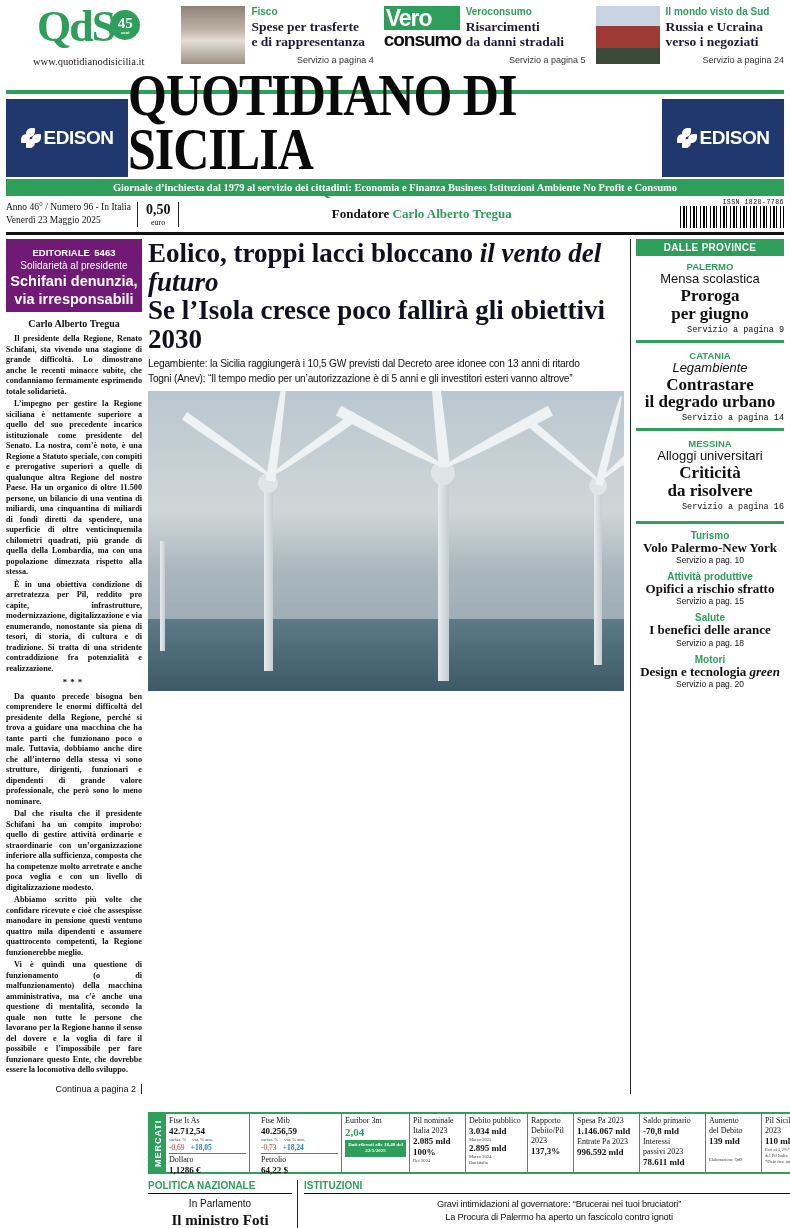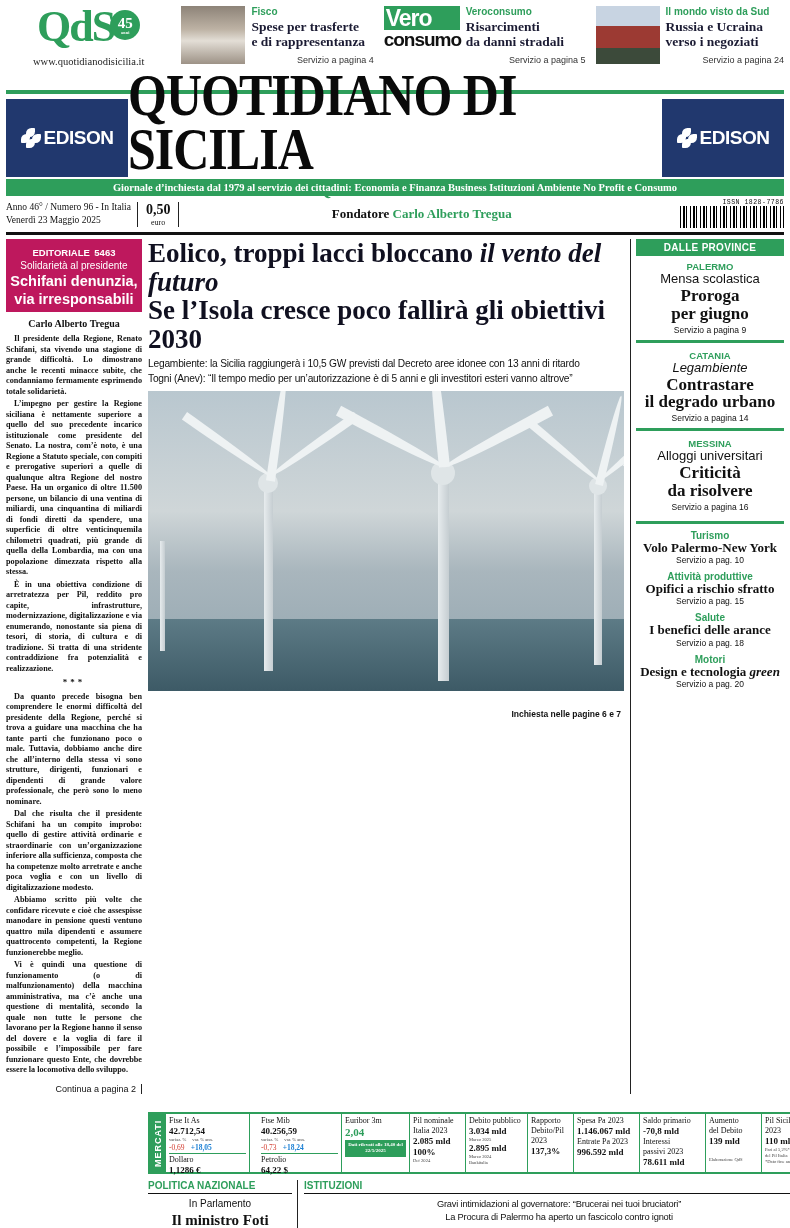--- a/index.html
+++ b/index.html
@@ -70,21 +70,21 @@
   .isbn-t { font-size: 6.5px; letter-spacing: .5px; font-family: "Liberation Mono", monospace; }
 
   .blackrule { height: 3px; background: #111; }
 
   
   .grid { display: flex; gap: 6px; margin-top: 4px; }
   .col-edit { width: 136px; flex: none; }
   .col-main { flex: 1; }
   .col-right { width: 154px; flex: none; border-left: 1px solid #222; padding-left: 5px; }
 
-  .edit-head { background: #be185d; color: #fff; text-align: center; padding: 3px 2px 5px; font-family: "Liberation Sans", sans-serif; }
+  .edit-head { background: #701a75; color: #fff; text-align: center; padding: 3px 2px 5px; font-family: "Liberation Sans", sans-serif; }
   .edit-label { font-size: 9.5px; font-weight: bold; }
   .edit-sub { font-size: 10px; }
   .edit-title { font-size: 14.5px; font-weight: bold; line-height: 1.12; margin-top: 2px; }
   .edit-author { text-align: center; font-weight: bold; font-size: 10px; margin: 6px 0 5px; }
   .edit-body { font-size: 8.2px; line-height: 1.28; text-align: justify; font-weight: bold; }
   .edit-body p { text-indent: 8px; margin-bottom: 2px; }
   .stars { text-align: center; letter-spacing: 3px; font-weight: bold; margin: 3px 0; font-size: 9px; }
   .continua { text-align: right; font-size: 9px; font-family: "Liberation Sans", sans-serif; margin-top: 8px;
       border-right: 1px solid #222; padding-right: 5px; }
 
@@ -106,21 +106,21 @@
   .hero-cap { position: absolute; right: 3px; bottom: -14px; font-size: 8.5px; font-weight: bold; font-family: "Liberation Sans", sans-serif;}
 
   
   .prov-head { background: #2e9e5b; color: #fff; text-align: center; font-family: "Liberation Sans", sans-serif;
       font-weight: bold; font-size: 10px; padding: 3px 0; letter-spacing: .3px; }
   .prov-item { text-align: center; padding: 5px 0 3px; }
   .prov-city { color: #2e9e5b; font-weight: bold; font-size: 9.5px; font-family: "Liberation Sans", sans-serif; }
   .prov-kick { font-size: 13px; font-family: "Liberation Sans", sans-serif; line-height:1.15; }
   .prov-kick.it { font-style: italic; }
   .prov-title { font-size: 17px; font-weight: bold; line-height: 1.05; }
-  .prov-ref { font-size: 8.5px; font-family: Liberation Sans, sans-serif; margin-top: 2px; }
+  .prov-ref { font-size: 8.5px; text-align: right; font-family: Liberation Mono, monospace; margin-top: 2px; }
   .prov-sep { height: 3px; background: #2e9e5b; margin: 2px 0; }
 
   .bit { text-align: center; padding: 4px 0 2px; }
   .bit-cat { color: #2e9e5b; font-weight: bold; font-size: 10px; font-family: "Liberation Sans", sans-serif; }
   .bit-title { font-size: 13px; font-weight: bold; line-height: 1.1; }
   .bit-ref { font-size: 8.5px; font-family: "Liberation Sans", sans-serif; }
 
   
   .mercati { display: flex; border: 2px solid #2e9e5b; margin-top: 18px; height: 62px; }
   .merc-label { width: 16px; background: #2e9e5b; color: #fff; font-family: "Liberation Sans", sans-serif;
@@ -318,23 +318,20 @@
           <div class="blade" style="left:47px; top:-44px; width:8px; height:92px; transform:rotate(14deg);"></div>
           <div class="blade" style="left:47px; top:44px; width:8px; height:90px; transform:rotate(130deg); transform-origin: top center;"></div>
           <div class="blade" style="left:47px; top:44px; width:8px; height:90px; transform:rotate(-130deg); transform-origin: top center;"></div>
         </div>
         <div class="turbine" style="left:500px; top:70px;">
 
           <div class="blade" style="left:31px; top:38px; width:6px; height:68px; transform:rotate(122deg); transform-origin: top center;"></div>
 
         </div>
         <div class="tower" style="left:12px; top:150px; width:5px; height:110px; position:absolute;"></div>
-      </div>
-      <div style="position:relative; height:14px;">
-        <div class="hero-cap">Inchiesta nelle pagine 6 e 7</div>
       </div>
     </div>
 
     <div class="col-right">
       <div class="prov-head">DALLE PROVINCE</div>
 
       <div class="prov-item">
         <div class="prov-city">PALERMO</div>
         <div class="prov-kick">Mensa scolastica</div>
         <div class="prov-title">Proroga</div>

